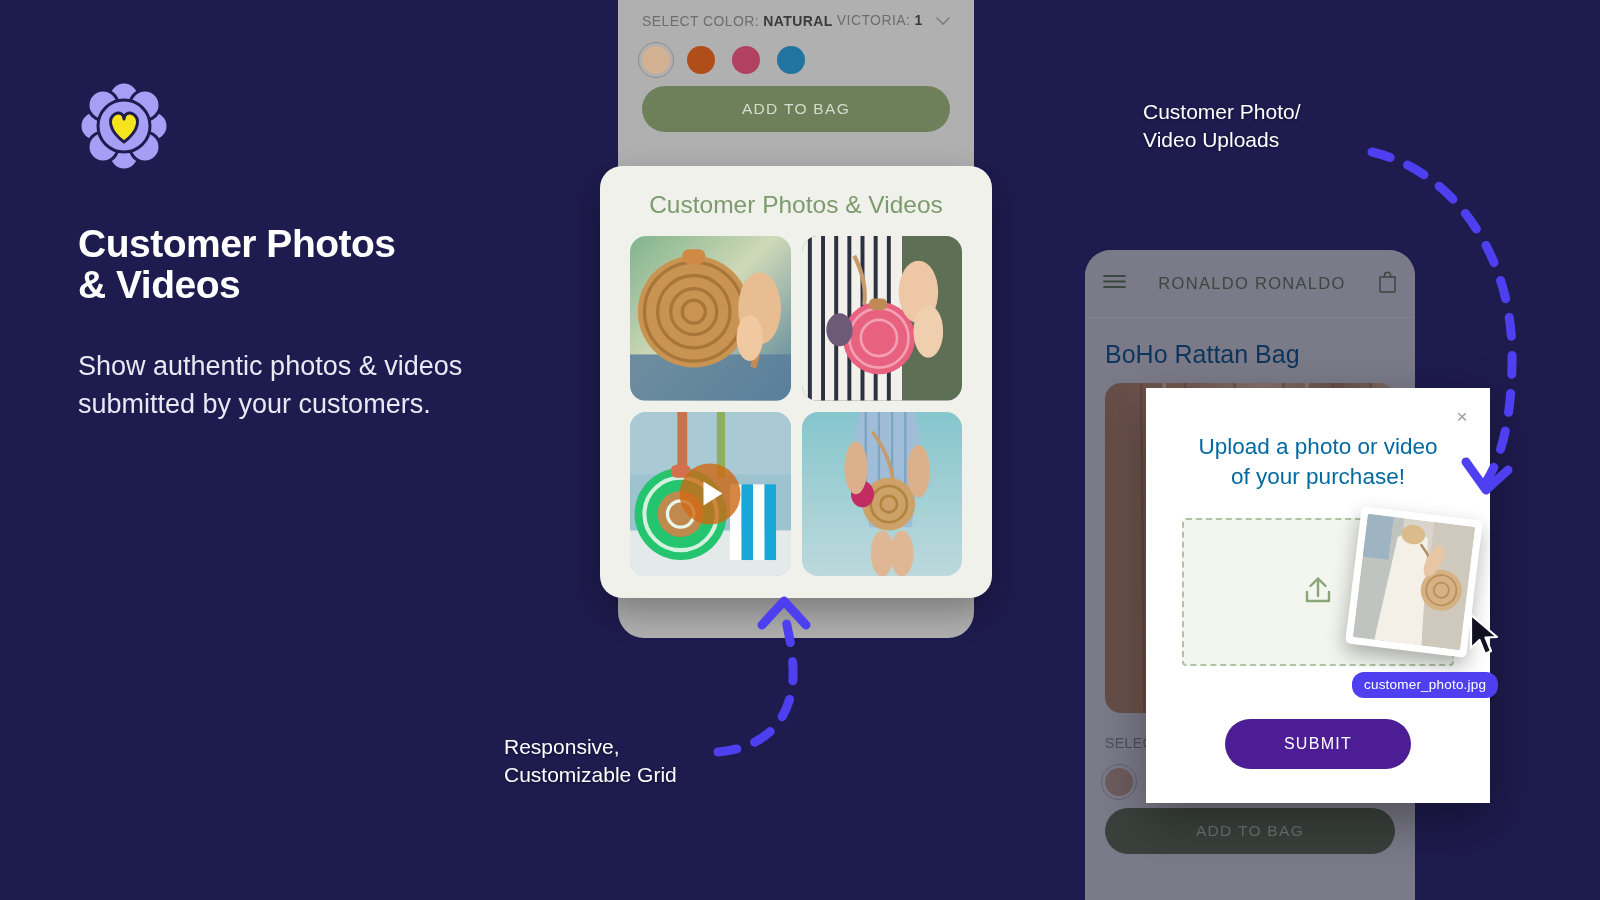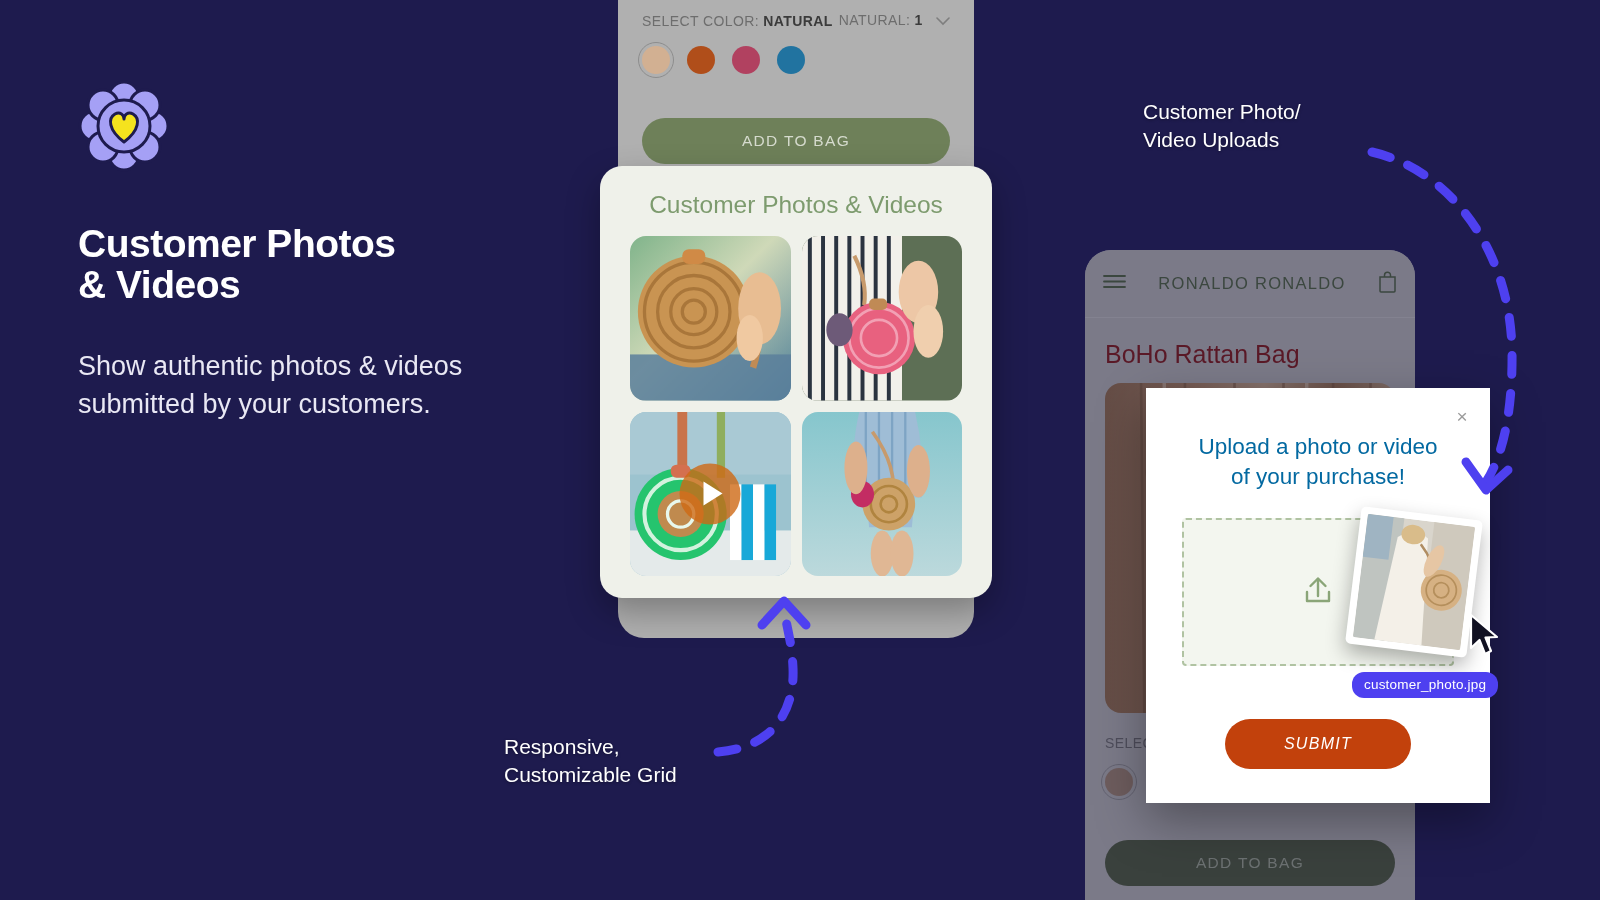--- a/index.html
+++ b/index.html
@@ -48,21 +48,21 @@
     display:flex; justify-content:space-between; align-items:center;
     padding-top:200px;
   }
   .lbl-small { font-size:14px; color:#6d6d6d; letter-spacing:.4px; }
   .lbl-small b { color:#3b3b3b; font-weight:bold; }
   .chev { margin-left:9px; display:inline-block; vertical-align:middle; }
   .swatches { display:flex; gap:17px; margin-top:17px; }
   .sw { width:28px; height:28px; border-radius:50%; }
   .sw.sel { outline:1.5px solid #8d8d8d; outline-offset:3px; }
   .btn-bag {
-    margin-top:44px;
+    margin-top:12px;
     height:46px; border-radius:26px;
     background:#6e8059;
     display:flex; align-items:center; justify-content:center;
     color:#d6dbce; font-size:15.5px; letter-spacing:1.3px;
   }
   .btn-bag.dim { background:#4e5a3f; color:#9aa38f; }
 
   
   .ugc-card {
     position:absolute; left:600px; top:166px;
@@ -105,21 +105,21 @@
   #phone-right { left:1085px; top:250px; width:330px; height:700px; }
   .rp-head {
     height:68px; display:flex; align-items:center;
     padding:0 18px; gap:14px;
     border-bottom:1px solid rgba(255,255,255,.16);
   }
   .rp-brand {
     flex:1; text-align:center;
     color:#4f6342; font-size:16.5px; letter-spacing:1.3px;
   }
-  .rp-title { padding:22px 20px 14px; font-size:25px; color:#7f1d1d; }
+  .rp-title { padding:22px 20px 14px; font-size:25px; color:#0c4a6e; }
   .rp-photo {
     margin:0 20px; height:330px; border-radius:16px; overflow:hidden;
   }
   .rp-photo svg { display:block; width:100%; height:100%; }
   .rp-bottom { padding:22px 20px 0; }
   .rp-overlay {
     position:absolute; inset:0; border-radius:26px;
     background:rgba(20,18,60,.34);
     pointer-events:none;
   }
@@ -147,23 +147,23 @@
     margin:26px 36px 0;
     height:148px;
     border:2px dashed #b0c3a2;
     border-radius:4px;
     background:#f3f6ef;
     display:flex; align-items:center; justify-content:center;
   }
   .btn-submit {
     position:absolute; left:79px; bottom:34px;
     width:186px; height:50px; border-radius:26px;
-    background:#c2410c;
+    background:#4c1d95;
     display:flex; align-items:center; justify-content:center;
-    color:#fff; font-size:16px; letter-spacing:1.3px;font-style:italic;
+    color:#fff; font-size:16px; letter-spacing:1.3px;
   }
 
   
   .drag-thumb {
     position:absolute; left:1353px; top:513px;
     width:122px; height:138px;
     background:#fff;
     padding:7px;
     border-radius:5px;
     transform:rotate(7deg);
@@ -223,21 +223,21 @@
 
   <div class="phone" id="phone-center">
     <div class="phone-inner">
       <div class="cc-pad">
         <div class="row-top">
           <div class="lbl-small">
             <span>SELECT COLOR:</span>
             <b>NATURAL</b>
           </div>
           <div class="lbl-small">
-            <span>NATURAL:</span>
+            <span>VICTORIA:</span>
             <b>1</b>
             <span class="chev">
               <svg width="14" height="9" viewBox="0 0 14 9">
                   <path d="M1 1 L7 7 L13 1" fill="none" stroke="#7e7e7e" stroke-width="1.6" stroke-linecap="round"></path>
                 </svg>
             </span>
           </div>
         </div>
         <div class="swatches">
           <div class="sw sel" style="background:#d2b092"></div>

